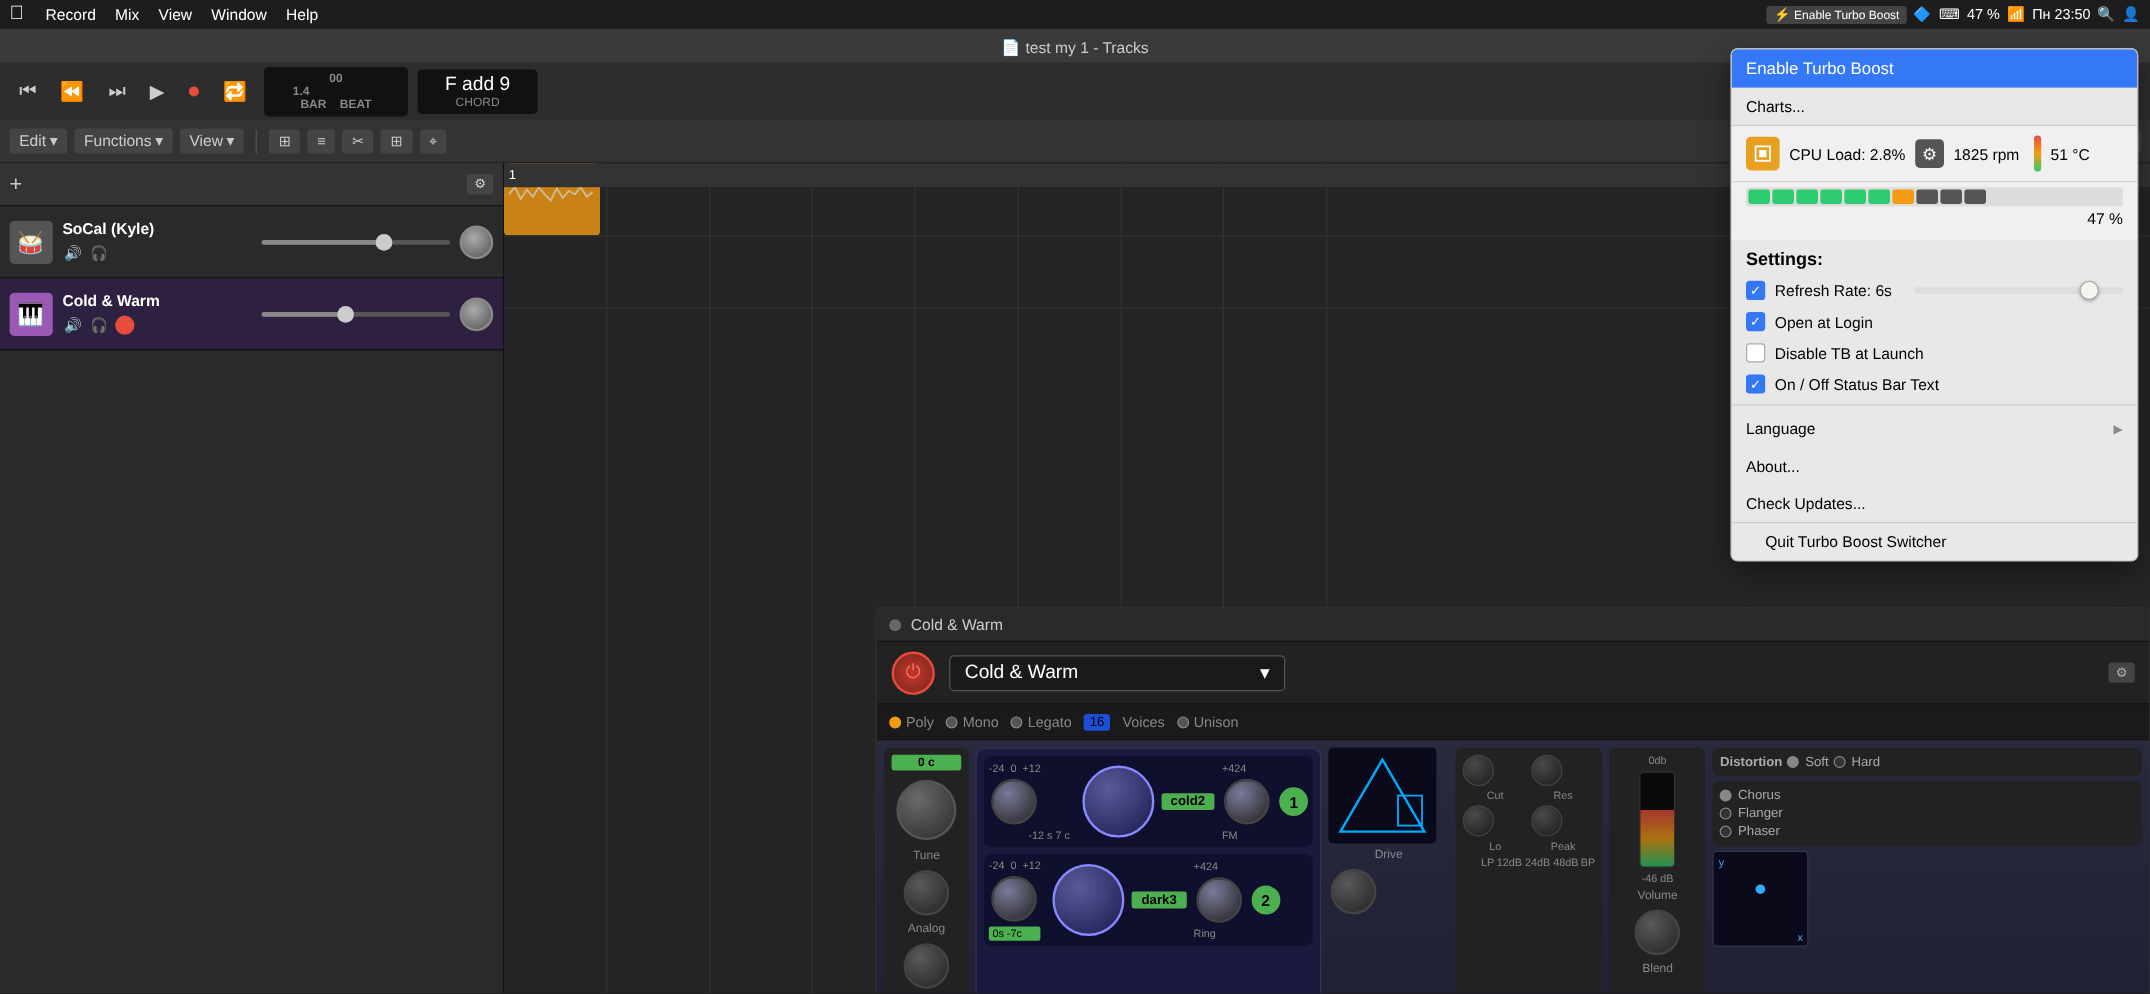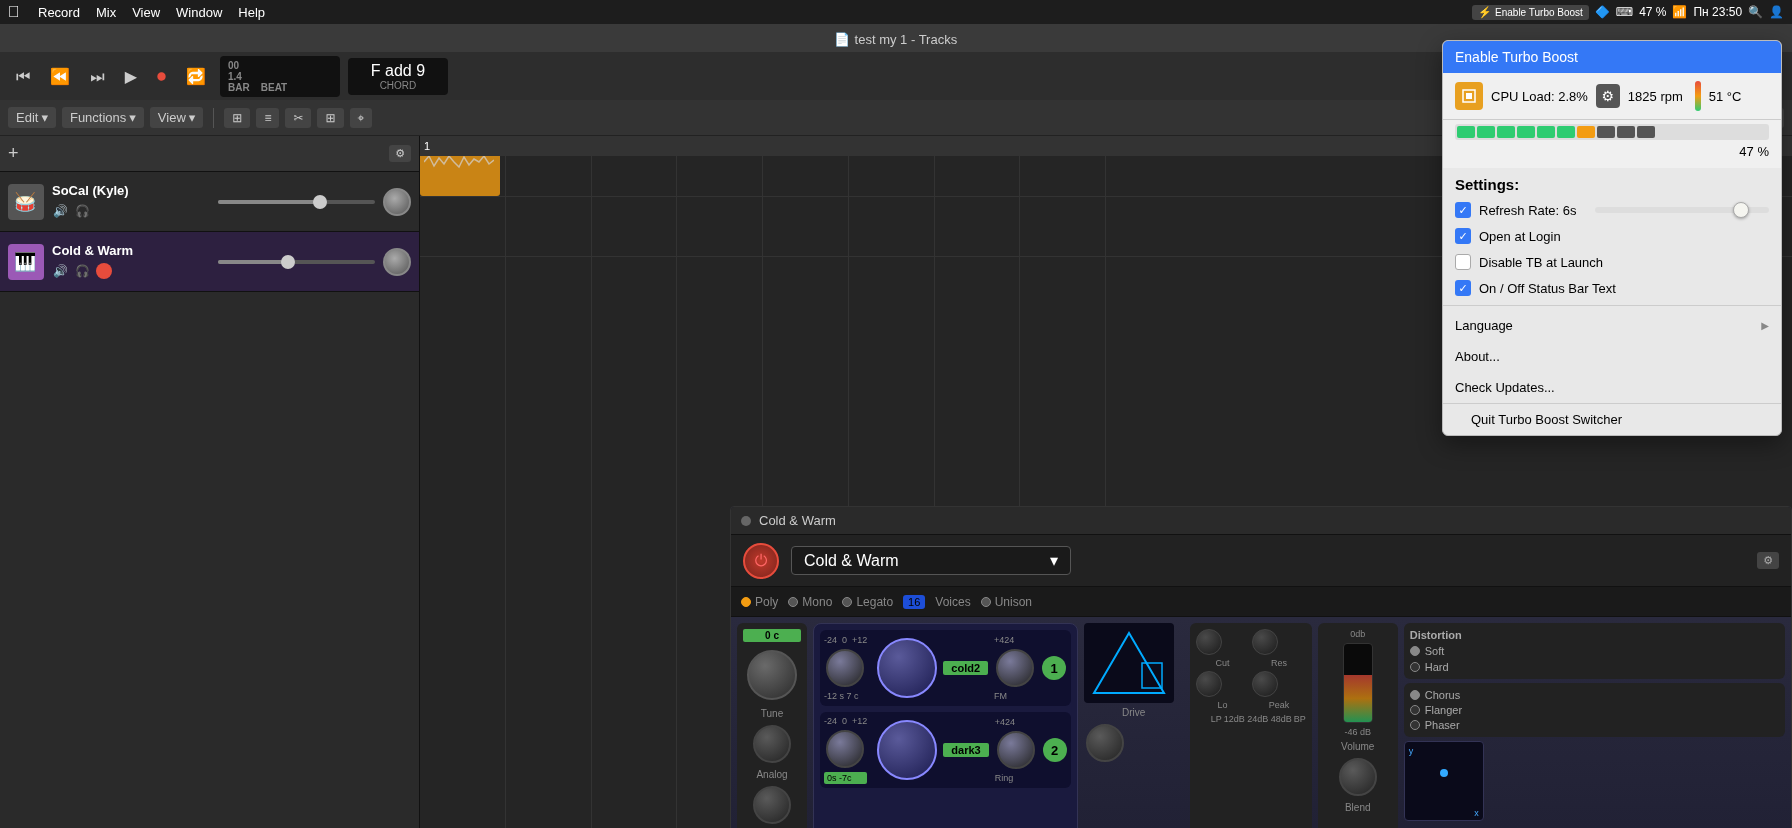--- a/index.html
+++ b/index.html
@@ -43,23 +43,24 @@
       cursor: pointer;
       padding: 2px 6px;
       background: none;
       border: none;
     }
     .transport-display {
       background: #111;
       color: #fff;
       font-size: 22px;
       font-weight: bold;
-      padding: 4px 8px;
+      padding: 4px 24px;
       border-radius: 4px;
       min-width: 120px;
+      text-align: center;
     }
     .transport-display span {
       font-size: 10px;
       color: #888;
       display: block;
     }
     .chord-display {
       background: #111;
       color: #fff;
       font-size: 16px;
@@ -512,21 +513,21 @@
       display: flex;
       flex-direction: column;
       height: 100%;
     }
 
     .distortion-section {
       background: #222;
       border-radius: 6px;
       padding: 6px;
       display: flex;
-      flex-direction: column;
+      flex-direction: row;
       gap: 4px;
     }
     .dist-option {
       display: flex;
       align-items: center;
       gap: 5px;
       font-size: 11px;
       color: #aaa;
     }
     .dist-radio {
@@ -761,21 +762,21 @@
             <div class="knob-medium"></div>
 
           </div>
 
           <div style="display:flex;flex-direction:column;gap:6px;background:#1a1a3e;border-radius:8px;border:1px solid #335;padding:6px;min-width:220px;">
 
             <div style="display:flex;align-items:center;gap:6px;background:#0f0f2e;border-radius:6px;padding:4px;">
               <div style="display:flex;flex-direction:column;gap:2px;">
                 <div style="font-size:9px;color:#888;">-24&nbsp;&nbsp;0&nbsp;&nbsp;+12</div>
                 <div class="knob-medium" style="background:radial-gradient(circle at 35% 30%, #7a7a9a, #222);"></div>
-                <div style="font-size:9px;color:#888;">-12&nbsp;s 7 c</div>
+                <div style="font-size:9px;color:#888;margin-left:33px;">-12&nbsp;s 7 c</div>
               </div>
               <div style="display:flex;align-items:center;gap:2px;">
                 <div class="knob-large" style="background:radial-gradient(circle at 35% 30%, #5a5a9a, #1a1a4e);border:2px solid #88f;width:60px;height:60px;"></div>
                 <div style="background:#4CAF50;color:#000;font-size:11px;font-weight:bold;padding:1px 8px;border-radius:2px;">cold2</div>
               </div>
               <div style="display:flex;flex-direction:column;gap:2px;">
                 <div style="font-size:9px;color:#888;">+424</div>
                 <div class="knob-medium" style="background:radial-gradient(circle at 35% 30%, #7a7a9a, #222);"></div>
                 <div style="font-size:9px;color:#888;">FM</div>
               </div>
@@ -884,20 +885,21 @@
           </div>
 
         </div>
       </div>
     </div>
   </div>
 </div>
 
 <div class="turbo-dropdown">
   <div class="turbo-header-enabled">Enable Turbo Boost</div>
+  <div class="turbo-charts">Charts...</div>
 
   <div class="turbo-stats">
     <div style="width:28px;height:28px;background:#e8a020;border-radius:4px;display:flex;align-items:center;justify-content:center;">
       <svg width="18" height="18" viewBox="0 0 18 18">
           <rect x="3" y="3" width="12" height="12" fill="none" stroke="#fff" stroke-width="1.5"></rect>
           <rect x="6" y="6" width="6" height="6" fill="#fff"></rect>
         </svg>
     </div>
     <span class="turbo-stat-text">CPU Load: 2.8%</span>
     <div style="width:24px;height:24px;background:#555;border-radius:4px;display:flex;align-items:center;justify-content:center;">

